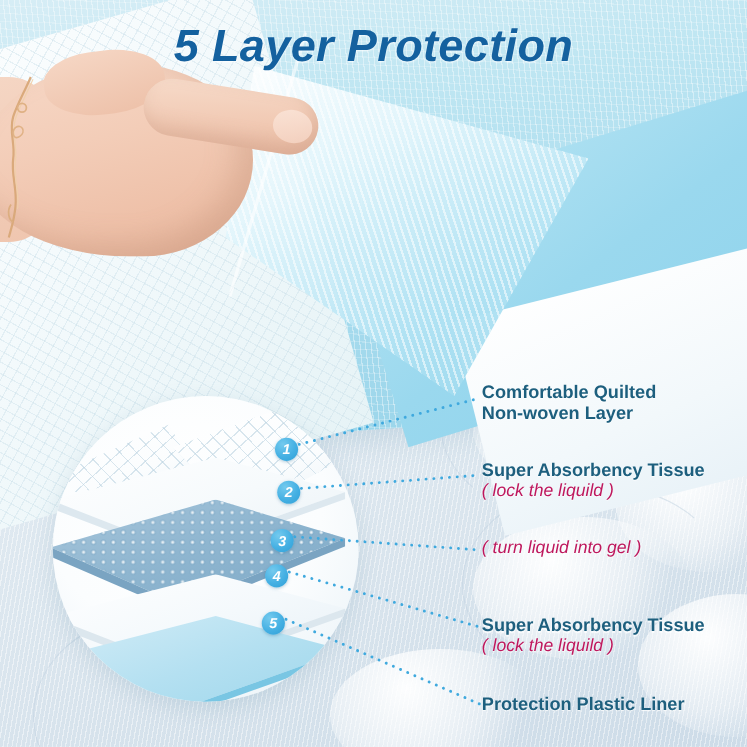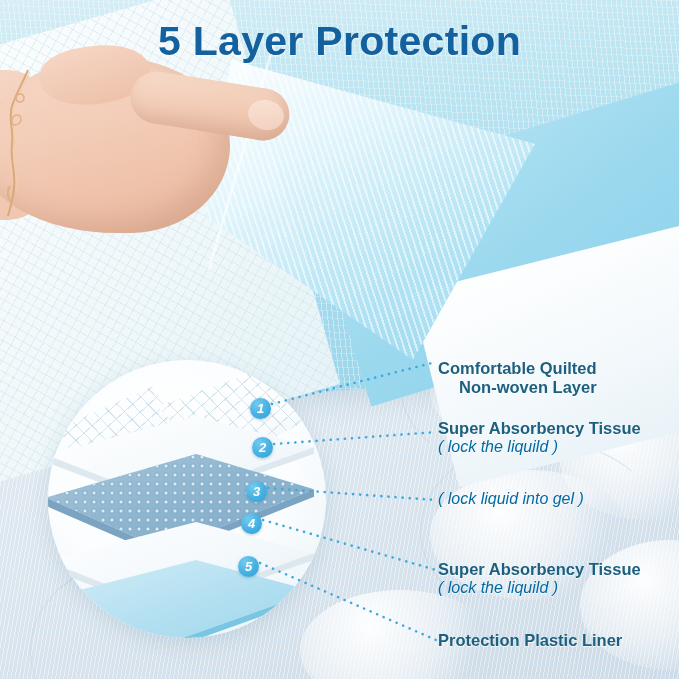--- a/index.html
+++ b/index.html
@@ -293,20 +293,21 @@
 
   
   .title {
     position: absolute;
     left: 0;
     right: 0;
     top: 18px;
     text-align: center;
     font-size: 41px;
     font-weight: bold;
+    font-style: italic;
     letter-spacing: 0.3px;
     color: #14619f;
     text-shadow: 0 1px 2px rgba(255,255,255,0.9);
   }
 
   
   .labels {
     position: absolute;
     left: 438px;
     top: 348px;
@@ -320,21 +321,21 @@
     font-size: 16.5px;
     font-weight: bold;
     color: #1d5f7e;
     line-height: 1.18;
     white-space: nowrap;
     text-shadow: 0 1px 1px rgba(255,255,255,0.85);
   }
   .label-sub {
     font-size: 16px;
     font-style: italic;
-    color: #0369a1;
+    color: #be185d;
     line-height: 1.18;
     white-space: nowrap;
     text-shadow: 0 1px 1px rgba(255,255,255,0.85);
   }
 
   
   .badge {
     position: absolute;
     width: 21px;
     height: 21px;
@@ -446,32 +447,32 @@
   <div class="badge" style="left:250px;top:398px;">1</div>
   <div class="badge" style="left:252px;top:437px;">2</div>
   <div class="badge" style="left:246px;top:481px;">3</div>
   <div class="badge" style="left:241px;top:513px;">4</div>
   <div class="badge" style="left:238px;top:556px;">5</div>
 
   <div class="title">5 Layer Protection</div>
 
   <div class="labels">
 
-    <div class="label-block" style="top:11px;text-align:right;">
+    <div class="label-block" style="top:0px;">
       <div class="label-main">Comfortable Quilted</div>
       <div class="label-main">Non-woven Layer</div>
     </div>
 
     <div class="label-block" style="top:71px;">
       <div class="label-main">Super Absorbency Tissue</div>
       <div class="label-sub">( lock the liquild )</div>
     </div>
 
     <div class="label-block" style="top:142px;">
-      <div class="label-sub">( lock liquid into gel )</div>
+      <div class="label-sub">( turn liquid into gel )</div>
     </div>
 
     <div class="label-block" style="top:212px;">
       <div class="label-main">Super Absorbency Tissue</div>
       <div class="label-sub">( lock the liquild )</div>
     </div>
 
     <div class="label-block" style="top:283px;">
       <div class="label-main">Protection Plastic Liner</div>
     </div>

